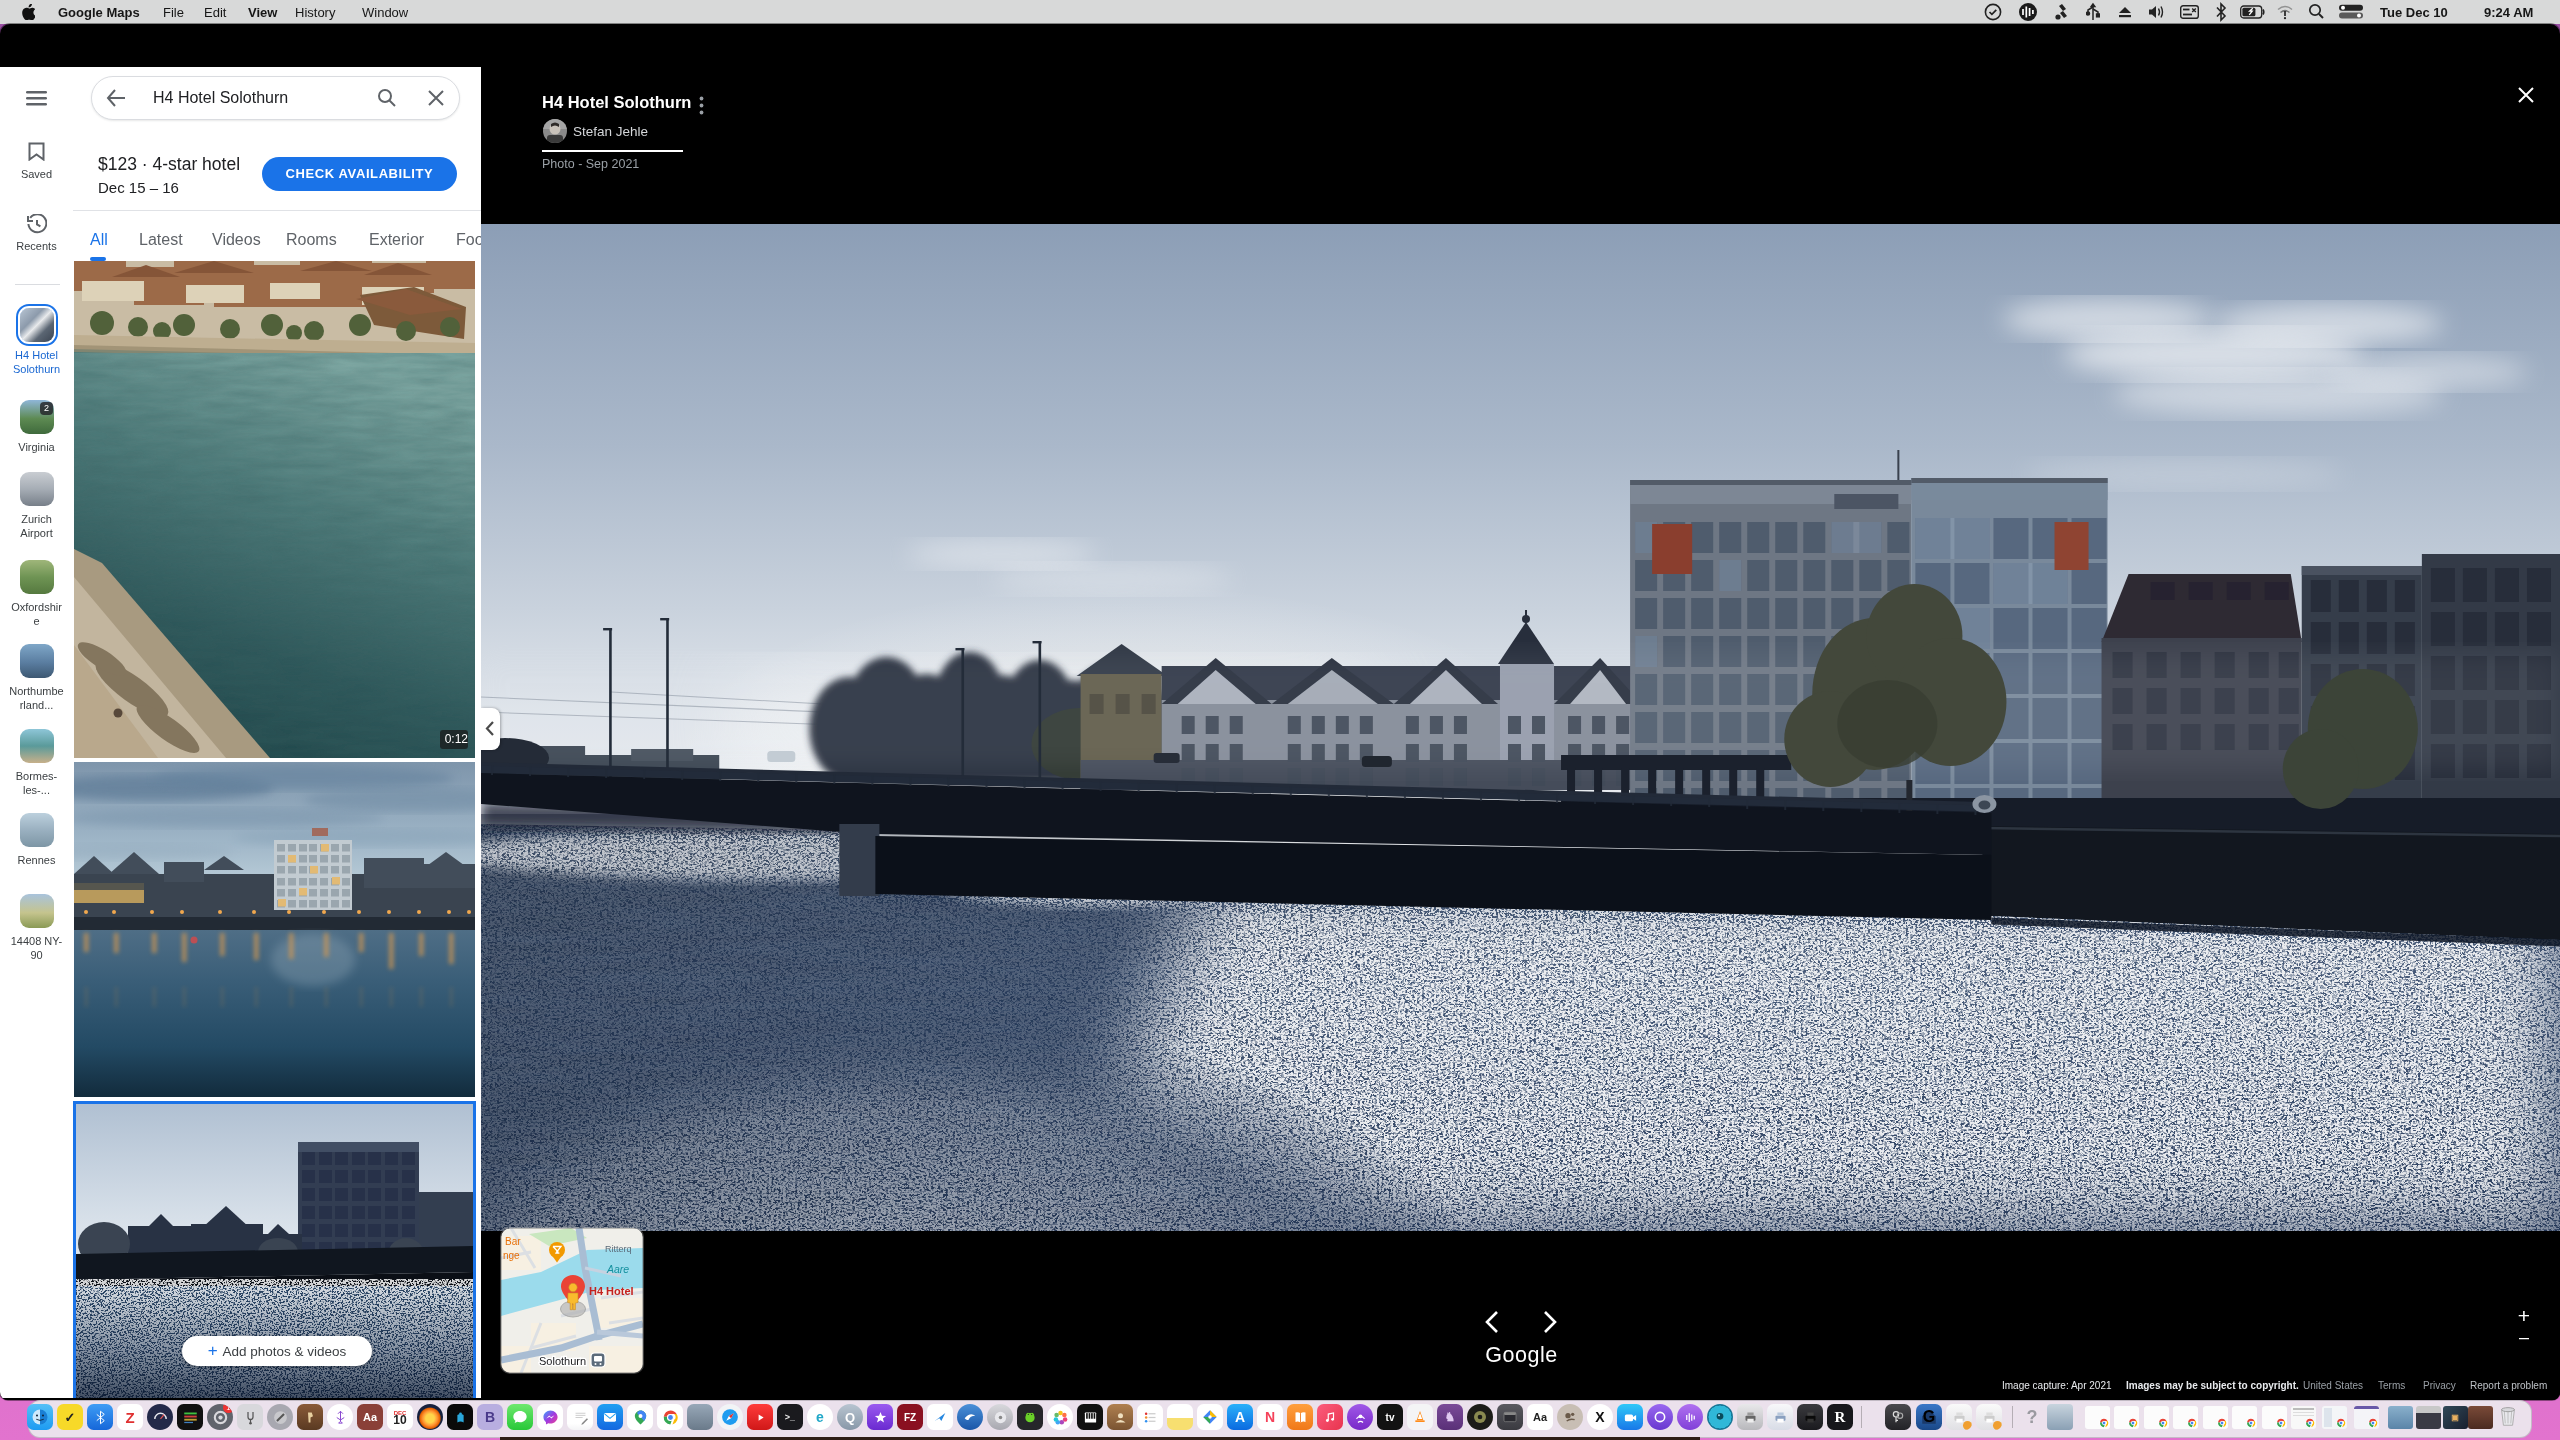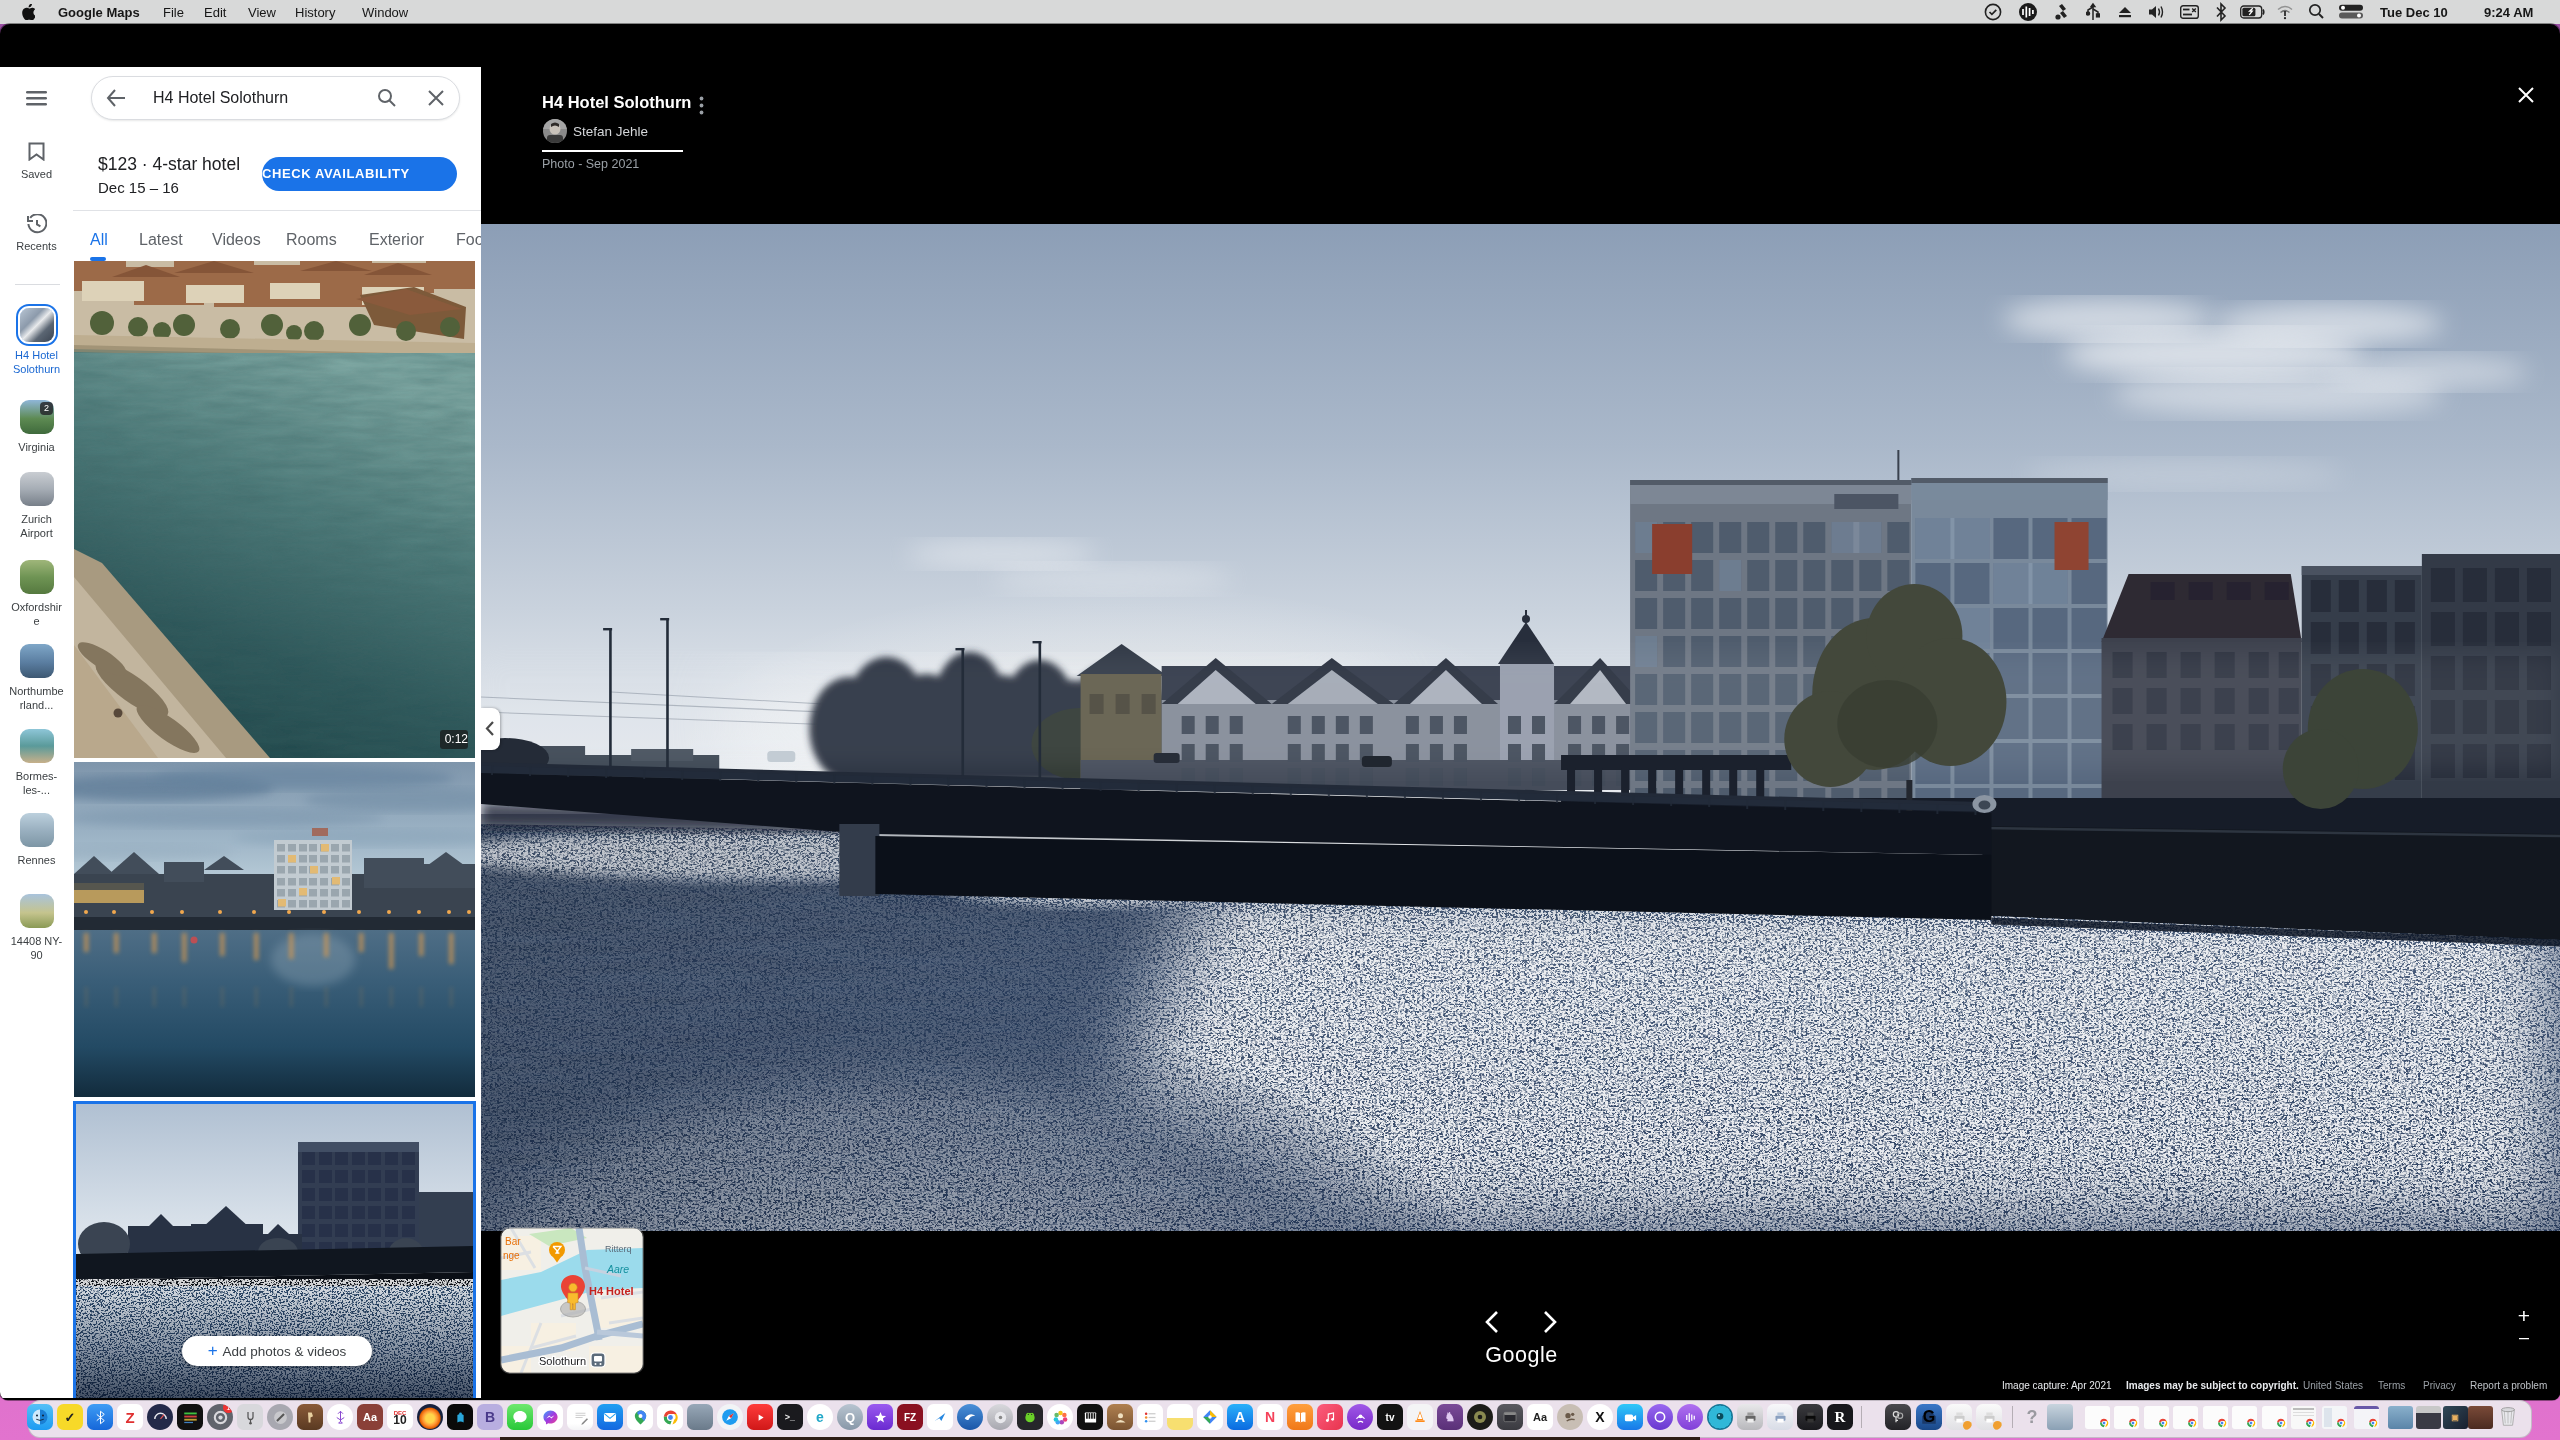--- a/index.html
+++ b/index.html
@@ -22,21 +22,21 @@
 .ftxt{position:absolute;top:1312px;font-size:10px;height:14px;line-height:14px}
 </style></head><body>
 <div id="desktop">
 <div id="menubar">
 <svg class="abs" style="left:22px;top:4px" width="13" height="16" viewBox="0 0 13 16">
         <path fill="#111" d="M9.1 2.2c.6-.7 1-1.7.9-2.7-.9.1-1.9.6-2.5 1.3-.5.6-1 1.7-.9 2.6 1 .1 2-.5 2.5-1.2zM10.4 3.7c-1.4-.1-2.6.8-3.2.8-.7 0-1.7-.8-2.8-.7-1.4.1-2.8.9-3.5 2.1-1.5 2.5-.4 6.3 1 8.3.7 1 1.5 2.1 2.6 2.1 1 0 1.4-.6 2.7-.6s1.6.6 2.8.6 2-1 2.5-2c.8-1.2 1.2-2.3 1.2-2.4-.1 0-2.3-.9-2.3-3.4 0-2.2 1.7-3.2 1.8-3.2-1-1.5-2.5-1.6-2.8-1.6z"></path>
       </svg>
 <div class="mi" style="left:58px;font-weight:bold">Google Maps</div>
 <div class="mi" style="left:163px;font-weight:normal">File</div>
 <div class="mi" style="left:204px;font-weight:normal">Edit</div>
-<div class="mi" style="left:248px;font-weight:normal">View</div>
+<div class="mi" style="left:248px;font-weight:bold">View</div>
 <div class="mi" style="left:295px;font-weight:normal">History</div>
 <div class="mi" style="left:362px;font-weight:normal">Window</div>
 <div class="mi" style="left:2380px;font-weight:600">Tue Dec 10</div>
 <div class="mi" style="left:2484px;font-weight:600">9:24 AM</div>
 
 <svg class="abs" style="left:1984px;top:3px" width="18" height="18" viewBox="0 0 18 18">
         <circle cx="9" cy="9" r="7.6" fill="none" stroke="#222" stroke-width="1.6"></circle>
         <path d="M5.5 9l2.4 2.4 4.4-4.6" fill="none" stroke="#222" stroke-width="1.7"></path>
       </svg>
 <svg class="abs" style="left:2018px;top:2px" width="20" height="20" viewBox="0 0 20 20">
@@ -152,21 +152,21 @@
 <div class="abs" style="left:80px;top:22px;font-size:16px;color:#202124">H4 Hotel Solothurn</div>
 <svg class="abs" style="left:304px;top:21px" width="20" height="20" viewBox="0 0 20 20">
             <circle cx="8" cy="8" r="6" fill="none" stroke="#5f6368" stroke-width="2"></circle>
             <line x1="12.5" y1="12.5" x2="18" y2="18" stroke="#5f6368" stroke-width="2"></line>
           </svg>
 <svg class="abs" style="left:354px;top:22px" width="18" height="18" viewBox="0 0 18 18">
             <path d="M2 2 L16 16 M16 2 L2 16" stroke="#5f6368" stroke-width="2"></path>
           </svg>
 <div class="abs" style="left:25px;top:87px;font-size:17.5px;color:#202124">$123 · 4-star hotel</div>
 <div class="abs" style="left:25px;top:112px;font-size:15px;color:#202124">Dec 15 – 16</div>
-<div class="abs" style="left:189px;top:90px;width:195px;height:34px;border-radius:17px;background:#1a73e8;color:#fff;font-size:13px;font-weight:bold;letter-spacing:.6px;text-align:left;line-height:34px">CHECK AVAILABILITY</div>
+<div class="abs" style="left:189px;top:90px;width:195px;height:34px;border-radius:17px;background:#1a73e8;color:#fff;font-size:13px;font-weight:bold;letter-spacing:.6px;text-align:center;line-height:34px">CHECK AVAILABILITY</div>
 <div class="abs" style="left:0;top:143px;width:408px;height:1px;background:#e0e2e6"></div>
 <div class="abs" style="left:17px;top:164px;font-size:16px;color:#1a73e8;font-weight:500">All</div>
 <div class="abs" style="left:66px;top:164px;font-size:16px;color:#5f6368;font-weight:400">Latest</div>
 <div class="abs" style="left:139px;top:164px;font-size:16px;color:#5f6368;font-weight:400">Videos</div>
 <div class="abs" style="left:213px;top:164px;font-size:16px;color:#5f6368;font-weight:400">Rooms</div>
 <div class="abs" style="left:296px;top:164px;font-size:16px;color:#5f6368;font-weight:400">Exterior</div>
 <div class="abs" style="left:383px;top:164px;font-size:16px;color:#5f6368;font-weight:400">Food</div>
 <div class="abs" style="left:17px;top:190px;width:16px;height:3.5px;border-radius:2px;background:#1a73e8"></div>
 <svg class="abs" style="left:1px;top:194px" width="401" height="497" viewBox="0 0 401 497">
             <defs>

